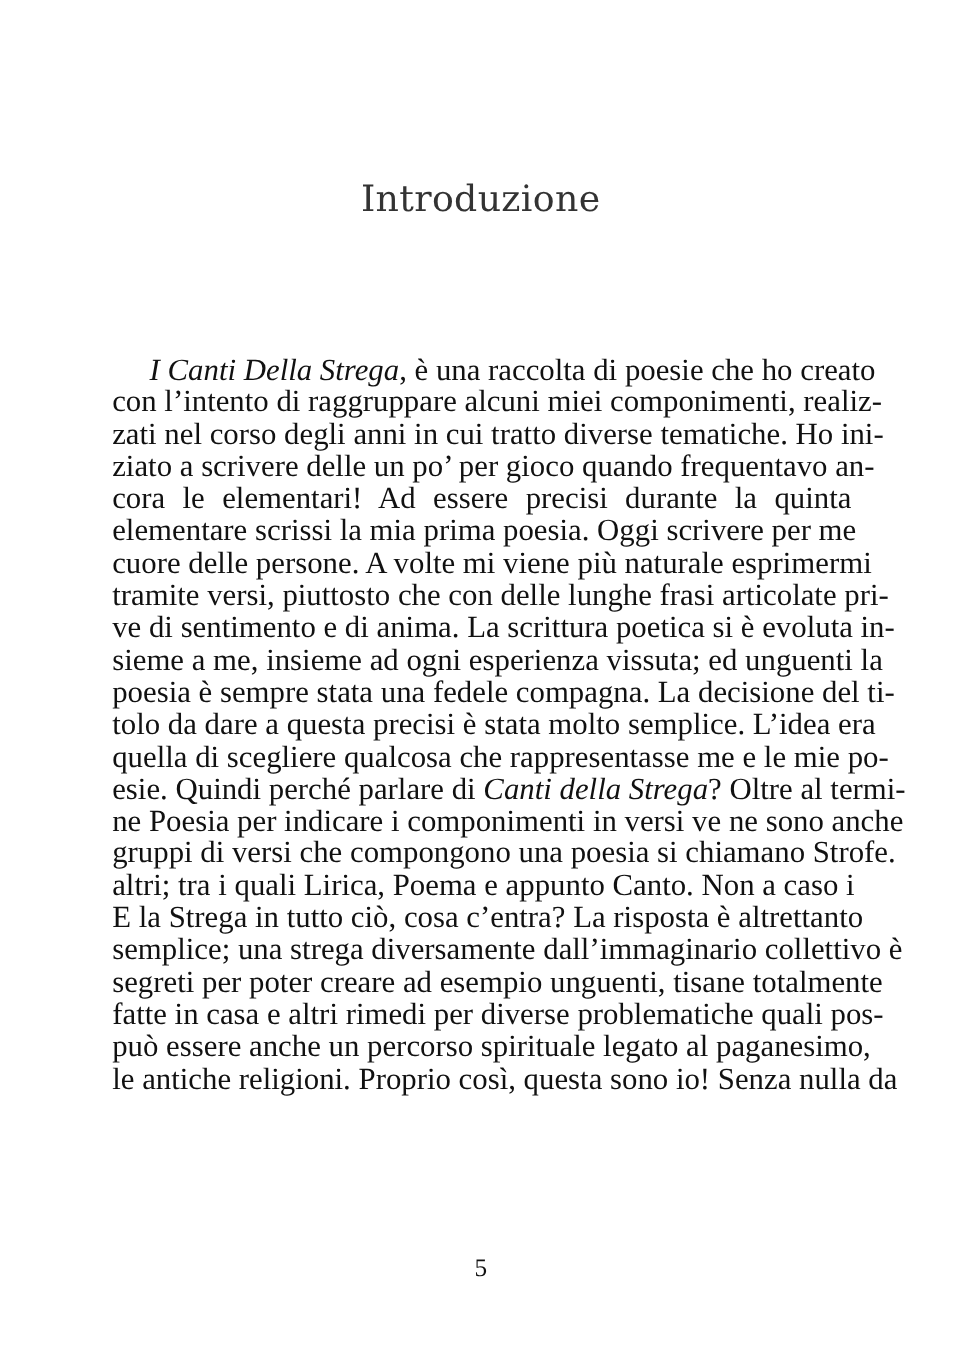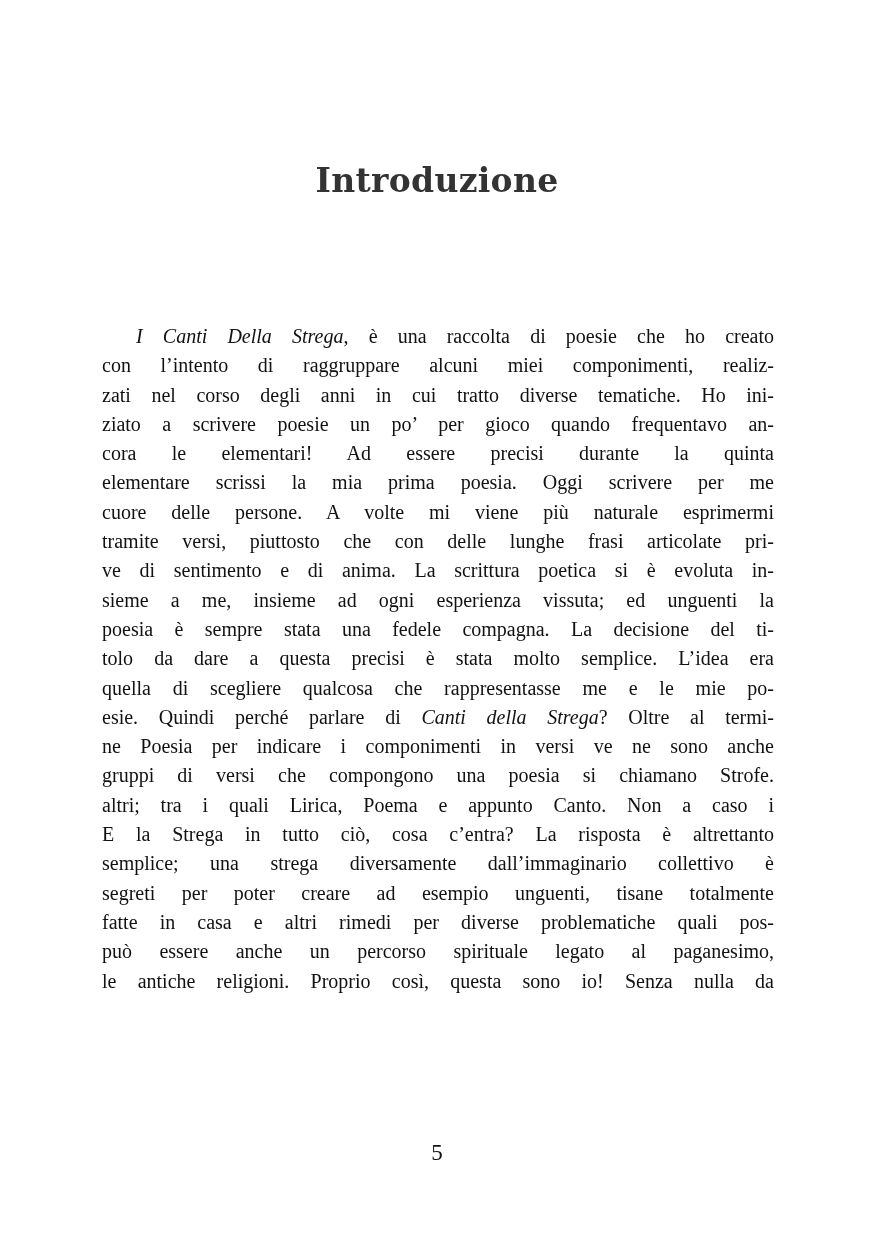--- a/index.html
+++ b/index.html
@@ -15,32 +15,32 @@
       font-family: "Liberation Serif", "DejaVu Serif", serif;
       color: #111111;
     }
     .page-title {
       position: absolute;
       top: 130px;
       left: 0;
       width: 874px;
       text-align: center;
       font-family: "DejaVu Serif", "Liberation Serif", serif;
-      font-weight: bold;
+      font-weight: normal;
       font-size: 33px;
       color: #333333;
       letter-spacing: 0.3px;
       margin-top: 31px;
     }
     .body-text {
       position: absolute;
       top: 322px;
       left: 102px;
       width: 672px;
-      font-size: 20px;
+      font-size: 28px;
       line-height: 29.3px;
       text-align: justify;
       hyphens: manual;
     }
     .body-text .line {
       display: block;
       text-align: justify;
       text-align-last: justify;
       white-space: nowrap;
       height: 29.3px;
@@ -63,21 +63,21 @@
   </style>
 </head>
 <body>
 
 <h1 class="page-title">Introduzione</h1>
 
 <div class="body-text" id="body-text">
     <span class="line indent"><em>I Canti Della Strega</em><span>, è una raccolta di poesie che ho creato</span></span>
     <span class="line"><span>con l’intento di raggruppare alcuni miei componimenti, realiz-</span></span>
     <span class="line"><span>zati nel corso degli anni in cui tratto diverse tematiche. Ho ini-</span></span>
-    <span class="line"><span>ziato a scrivere poesie un po’ per gioco quando frequentavo an-</span></span>
+    <span class="line"><span>ziato a scrivere delle un po’ per gioco quando frequentavo an-</span></span>
     <span class="line"><span>cora le elementari! Ad essere precisi durante la quinta</span></span>
     <span class="line"><span>elementare scrissi la mia prima poesia. Oggi scrivere per me</span></span>
     <span class="line"><span>cuore delle persone. A volte mi viene più naturale esprimermi</span></span>
     <span class="line"><span>tramite versi, piuttosto che con delle lunghe frasi articolate pri-</span></span>
     <span class="line"><span>ve di sentimento e di anima. La scrittura poetica si è evoluta in-</span></span>
     <span class="line"><span>sieme a me, insieme ad ogni esperienza vissuta; ed unguenti la</span></span>
     <span class="line"><span>poesia è sempre stata una fedele compagna. La decisione del ti-</span></span>
     <span class="line"><span>tolo da dare a questa precisi è stata molto semplice. L’idea era</span></span>
     <span class="line"><span>quella di scegliere qualcosa che rappresentasse me e le mie po-</span></span>
     <span class="line"><span>esie. Quindi perché parlare di </span><em>Canti della Strega</em><span>? Oltre al termi-</span></span>

